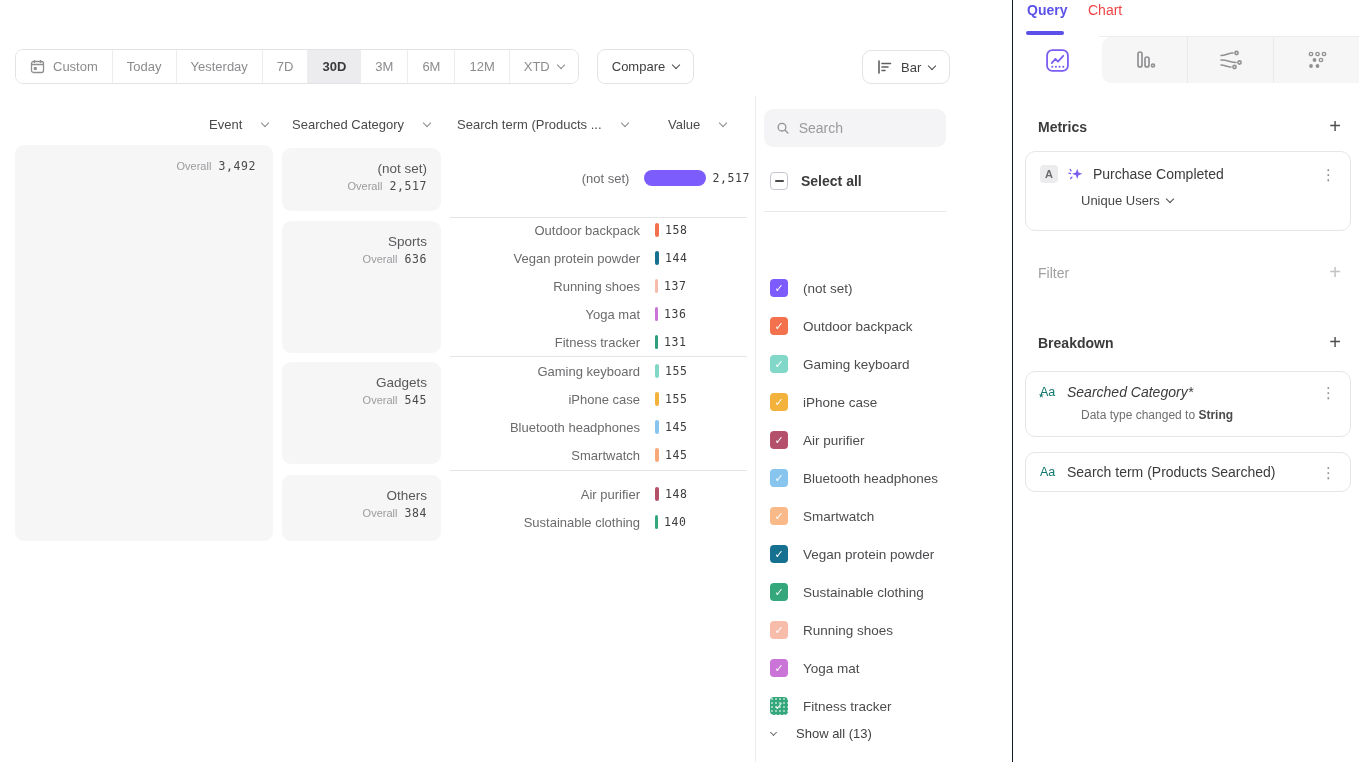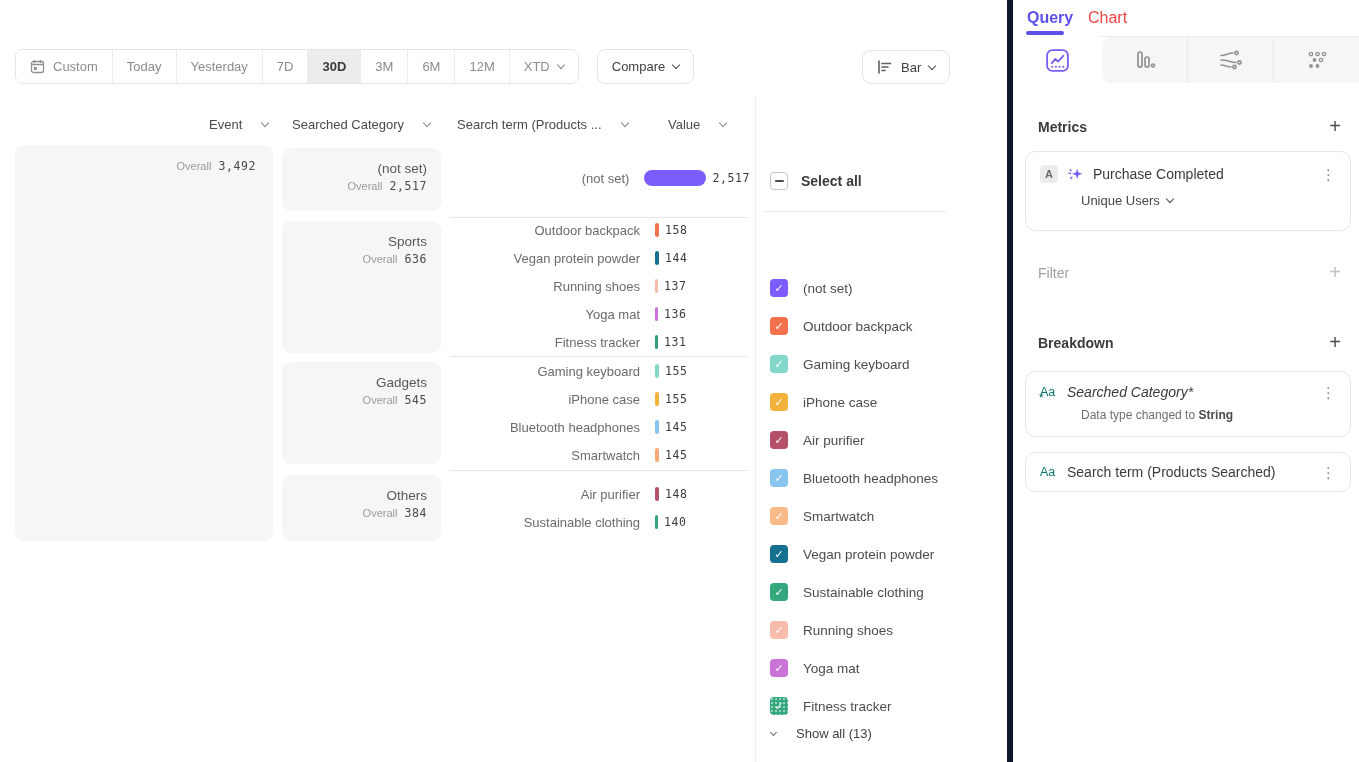--- a/index.html
+++ b/index.html
@@ -2,21 +2,21 @@
 <html><head>
 <meta charset="utf-8">
 <style>
   * { margin:0; padding:0; box-sizing:border-box; }
   html,body { width:1359px; height:762px; background:#fff; overflow:hidden;
     font-family:"Liberation Sans","DejaVu Sans",sans-serif; }
   .app { position:relative; width:1359px; height:762px; display:flex; }
   .mono { font-family:"DejaVu Sans Mono",monospace; letter-spacing:.6px; }
 
   
-  .left-region { position:relative; width:1013px; height:762px; border-right:6px solid #0f172a; }
+  .left-region { position:relative; width:1013px; height:762px; border-right:1px solid #0f172a; }
 
   .toolbar { position:absolute; top:49px; left:15px; display:flex; gap:18px; }
   .seg-group { display:flex; height:35px; border:1px solid #e3e3e5; border-radius:8px; background:#fff; overflow:hidden; }
   .seg { display:flex; align-items:center; gap:8px; padding:0 14px; font-size:13px; color:#8c8c8f;
     background:#fff; border:none; border-left:1px solid #ededef; cursor:pointer; font-family:inherit; }
   .seg:first-child { border-left:none; }
   .seg.active { background:#ececee; color:#3a3a3c; font-weight:700; }
   .btn { display:flex; align-items:center; gap:8px; height:35px; padding:0 14px; background:#fff;
     border:1px solid #e3e3e5; border-radius:8px; font-size:13px; color:#3f3f41; cursor:pointer; font-family:inherit; }
   .chart-type-btn { position:absolute; left:862px; top:50px; height:34px; border-radius:9px; }
@@ -62,21 +62,21 @@
   .cb.indet::after { content:""; width:9px; height:2px; background:#4a4a4c; border-radius:1px; }
   .fitem { position:absolute; left:14px; height:20px; display:flex; align-items:center; gap:15px; cursor:pointer; }
   .fitem .lbl { font-size:13.5px; color:#4c4c4f; }
   .show-all { position:absolute; left:15px; top:630px; display:flex; align-items:center; gap:20px;
     font-size:13px; color:#3f3f41; cursor:pointer; }
   .chev-sm { display:inline-block; width:5px; height:5px; border-right:1.4px solid #6f6f72;
     border-bottom:1.4px solid #6f6f72; transform:rotate(45deg); margin-top:-3px; }
 
   
   .query-panel { position:relative; width:346px; height:762px; }
-  .qtab { position:absolute; top:9px; font-size:16px; cursor:pointer; }
+  .qtab { position:absolute; top:2px; font-size:14px; cursor:pointer; }
   .qtab.active { color:#5b51e8; font-weight:700; }
   .qtab.idle { color:#ef4444; }
   .q-underline { position:absolute; left:13px; top:31px; width:38px; height:3.5px; border-radius:2px; background:#5b51e8; }
   .q-hline { position:absolute; left:86px; right:0; top:36px; height:1px; background:#ededef; }
   .icon-strip { position:absolute; left:89px; right:0; top:37px; height:46px; background:#f6f6f7;
     border-radius:9px 0 0 9px; display:flex; }
   .icon-cell { flex:1; display:flex; align-items:center; justify-content:center; border-left:1px solid #e9e9eb; cursor:pointer; }
   .icon-cell:first-child { border-left:none; }
   .icon-cell.active-cell { position:absolute; left:0; top:37px; width:89px; height:46px; background:#fff; border-left:none; }
   .sec-h { position:absolute; left:25px; font-size:14px; }
@@ -269,20 +269,27 @@
       <span class="tbar" style="background-color: rgb(181, 80, 107); width: 4px;"></span>
       <span class="tval mono">148</span>
       </div>
     <div class="trow" style="top:508px">
       <span class="tlabel">Sustainable clothing</span>
       <span class="tbar" style="background-color: rgb(52, 167, 125); width: 3px;"></span>
       <span class="tval mono">140</span>
       </div>
 
     <div class="filter-panel">
+      <div class="searchbox">
+        <svg width="16" height="16" viewBox="0 0 16 16" fill="none" stroke="#8e8e91" stroke-width="1.5">
+            <circle cx="7" cy="7" r="4.5"></circle>
+            <path d="M10.6 10.6 L14 14" stroke-linecap="round"></path>
+          </svg>
+        <input value="" placeholder="Search" style="">
+      </div>
       <div class="selectall">
         <span class="cb indet"></span>
         <span class="lbl">Select all</span>
       </div>
       <div class="fdivider"></div>
 
       <div class="fitem" style="top:182px">
         <span class="cb" style="background-color: rgb(124, 92, 252);"></span>
         <span class="lbl">(not set)</span>
         </div>

